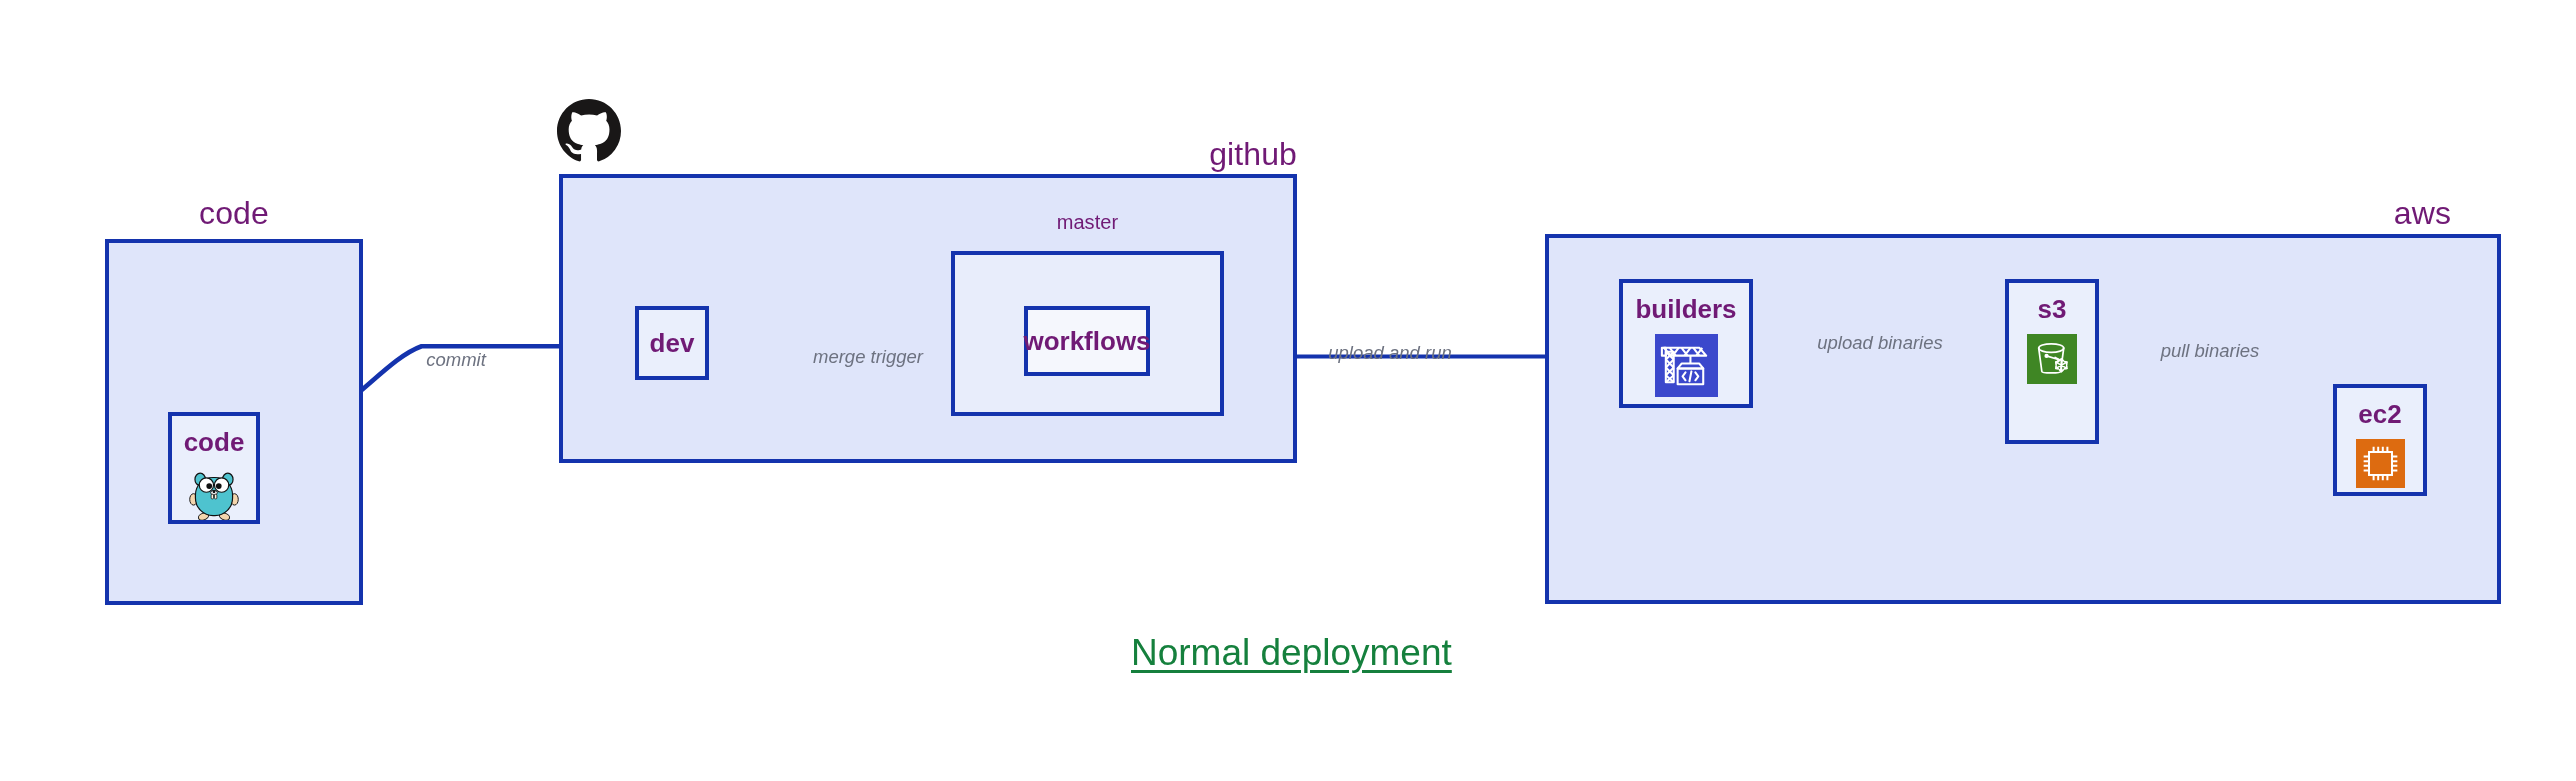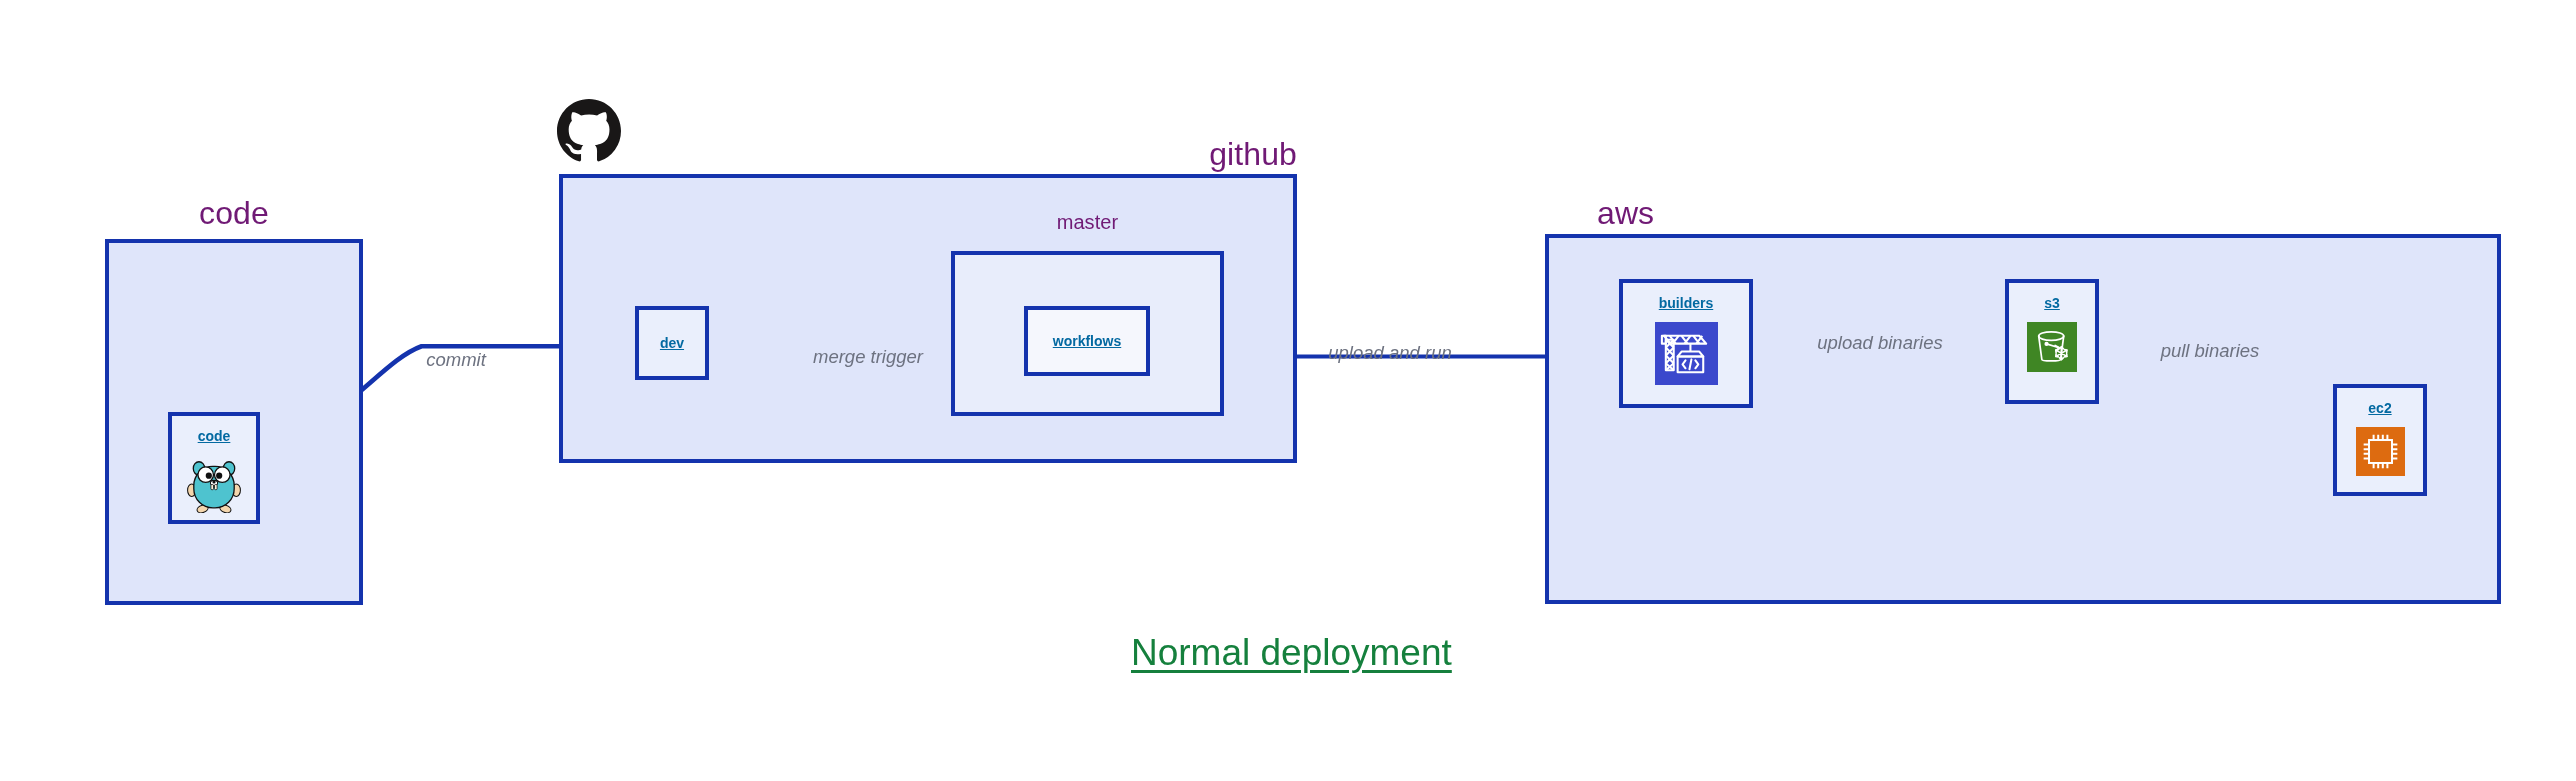--- a/index.html
+++ b/index.html
@@ -60,26 +60,25 @@
     display: flex;
     flex-direction: column;
     align-items: center;
     padding-top: 13.4px;
   }
   .node.plain {
     justify-content: center;
     padding-top: 0;
   }
   .node-title {
-    color: #0369a1;
-    font-size: 14px;
+    color: #701a75;
+    font-size: 26px;
     font-weight: 700;
     line-height: 1;
     white-space: nowrap;
-    text-decoration: underline;
   }
   .node-icon {
     margin-top: 11.3px;
     display: block;
   }
   .tile {
     display: block;
   }
   
   .edge-label {
@@ -194,21 +193,21 @@
   </div>
 
   <div class="group-label" style="left:951px; top:212px; width:273px; text-align:center; font-size:20px;">master</div>
   <div class="subgroup" style="left:951px; top:251px; width:273px; height:165px;"></div>
 
   <div class="node plain" style="left:1024px; top:306px; width:126px; height:70px;
               background:#f5f7fd;">
     <div class="node-title">workflows</div>
   </div>
 
-  <div class="group-label" style="left:1597px; top:197px; width:956px; text-align:left;">aws</div>
+  <div class="group-label" style="left:1495px; top:197px; width:956px; text-align:right;">aws</div>
   <div class="group" style="left:1545px; top:234px; width:956px; height:370px;"></div>
 
   <div class="node" style="left:1619px; top:279px; width:134px; height:129px;">
     <div class="node-title">builders</div>
     <svg class="node-icon tile" width="63" height="63" viewBox="0 0 64 64" xmlns="http://www.w3.org/2000/svg">
       <rect width="64" height="64" fill="#3b48cc"></rect>
       <g fill="none" stroke="#ffffff" stroke-width="2.1" stroke-linejoin="round">
 
         <rect x="11" y="18" width="8" height="31"></rect>
         <path d="M11 18 L19 26 M19 18 L11 26 M11 26 L19 34 M19 26 L11 34
@@ -223,21 +222,21 @@
         <path d="M36 22 L36 30"></path>
 
         <path d="M27 30 L45 30 L49 35 L23 35 Z"></path>
         <rect x="23" y="35" width="26" height="16"></rect>
 
         <path d="M31 39 L28 43 L31 47 M41 39 L44 43 L41 47 M37 38 L35 48" stroke-linecap="round"></path>
       </g>
     </svg>
   </div>
 
-  <div class="node" style="left:2005px; top:279px; width:94px; height:125px;">
+  <div class="node" style="left:2005px; top:279px; width:94px; height:165px;">
     <div class="node-title">s3</div>
     <svg class="node-icon tile" width="50" height="50" viewBox="0 0 64 64" xmlns="http://www.w3.org/2000/svg">
       <rect width="64" height="64" fill="#3f8624"></rect>
       <g fill="none" stroke="#ffffff" stroke-width="2.2" stroke-linecap="round" stroke-linejoin="round">
 
         <ellipse cx="31" cy="18" rx="16" ry="5.5"></ellipse>
         <path d="M15 18 L19 48 C19 50.5 43 50.5 43 48 L47 18"></path>
 
         <path d="M25 28 L41 33"></path>
         <circle cx="25" cy="28" r="1.6" fill="#ffffff"></circle>

